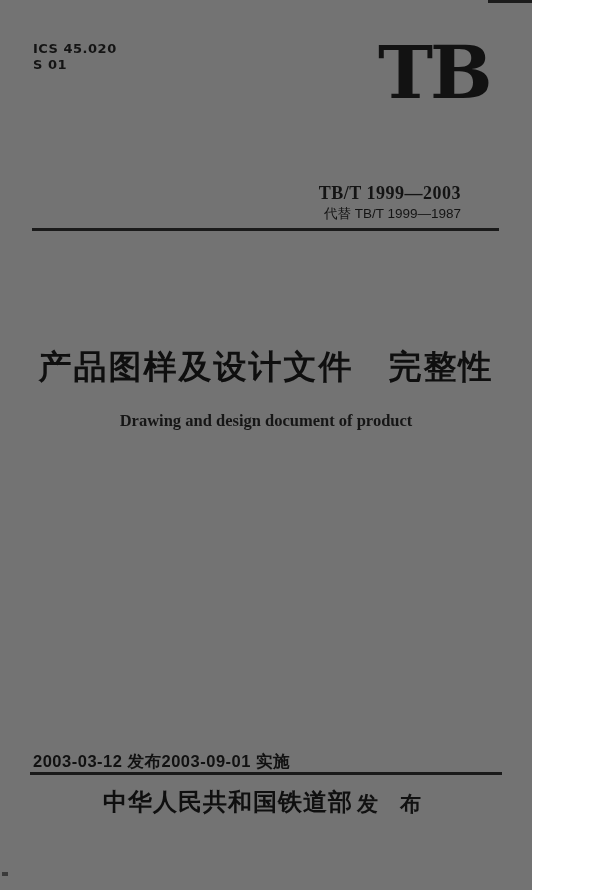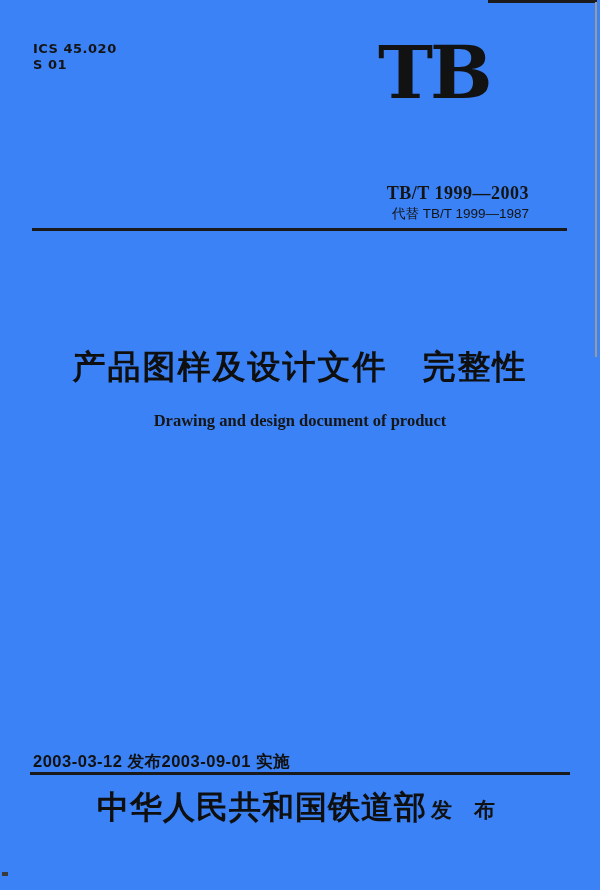--- a/index.html
+++ b/index.html
@@ -2,23 +2,23 @@
 <html><head>
 <meta charset="utf-8">
 <style>
   html, body {
     margin: 0;
     padding: 0;
     background: #ffffff;
   }
   .page {
     position: relative;
-    width: 600px;
+    width: 532px;
     height: 890px;
-    background: #3b82f6;
+    background: #737373;
     overflow: hidden;
     font-family: "Liberation Serif", "DejaVu Serif", serif;
     color: #141414;
   }
 
   
   .artifact-top-edge {
     position: absolute;
     left: 488px; top: 0; width: 109px; height: 3px;
     background: #1c1c1c;
@@ -151,21 +151,21 @@
     position: absolute;
     left: 0; right: 0; top: 786px;
     display: flex;
     justify-content: center;
     align-items: center;
     white-space: nowrap;
   }
   .publisher-name {
     font-family: "Liberation Serif", "DejaVu Serif", serif;
     font-weight: bold;
-    font-size: 32px;
+    font-size: 24px;
     letter-spacing: 1px;
     color: #0f0f0f;
   }
   .publisher-label {
     font-family: "Liberation Sans", "DejaVu Sans", sans-serif;
     font-weight: bold;
     font-size: 21px;
     letter-spacing: 8px;
     margin-left: 4px;
     padding-top: 4px;

